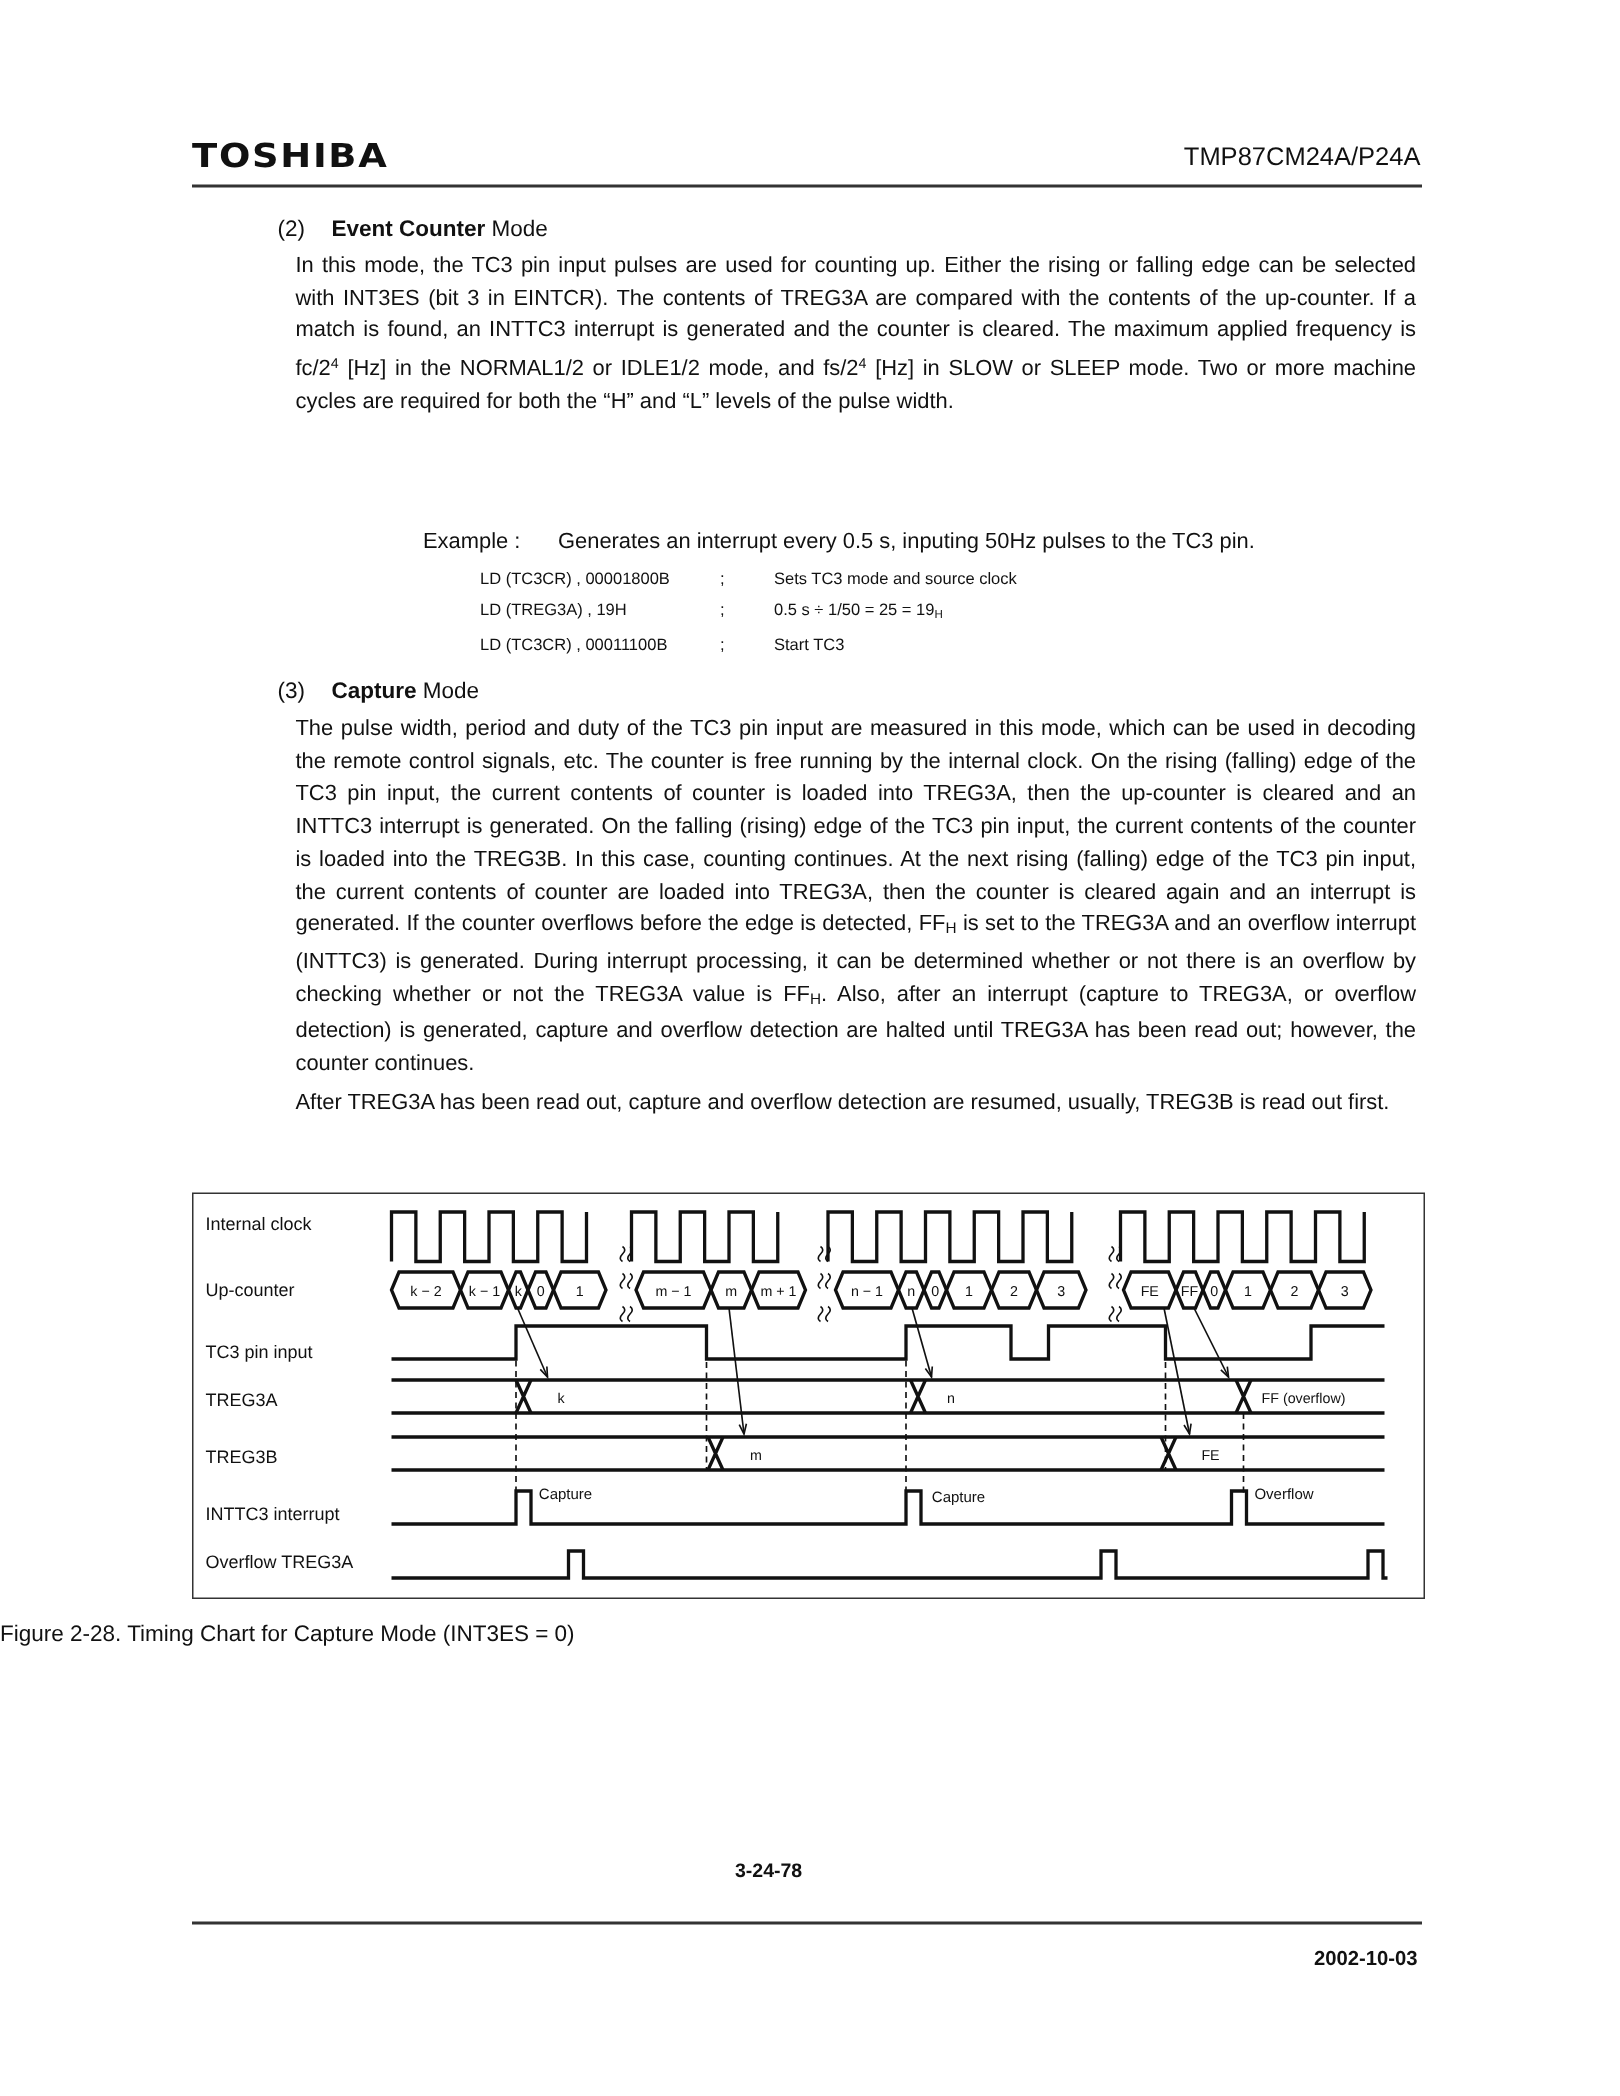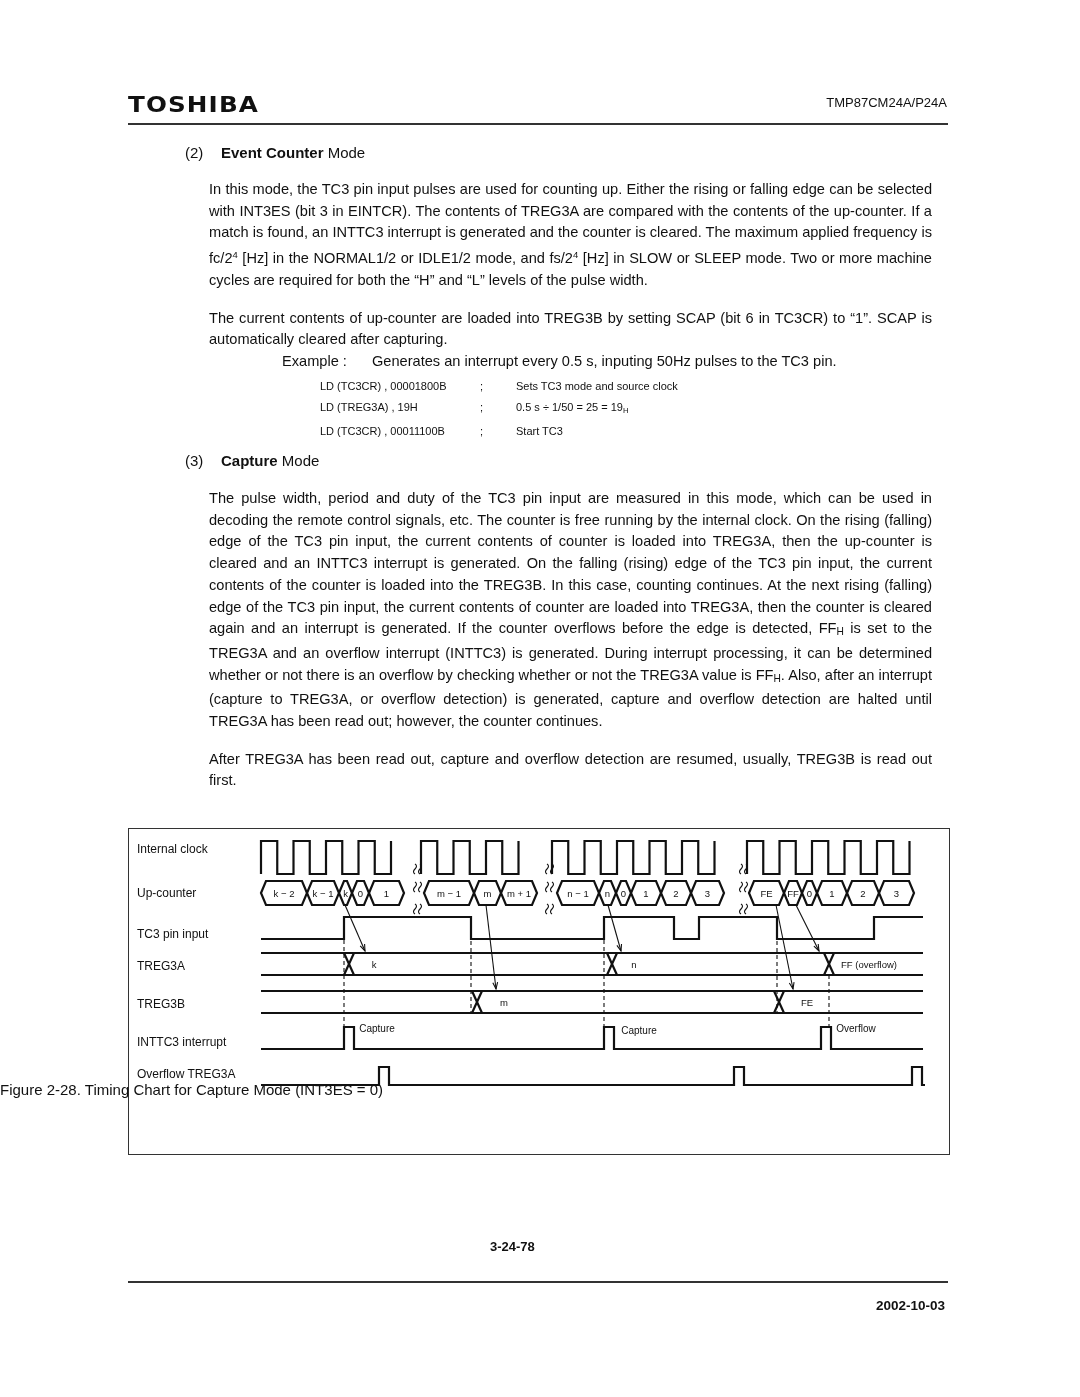--- a/index.html
+++ b/index.html
@@ -1,56 +1,55 @@
 <!DOCTYPE html>
 <html><head>
 <meta charset="utf-8">
 <style>
   html, body { margin: 0; padding: 0; background: #ffffff; }
   body { width: 1080px; height: 1397px; position: relative; overflow: hidden;
          font-family: "Liberation Sans", "DejaVu Sans", sans-serif; color: #111; }
   .abs { position: absolute; }
   .logo { left: 128px; top: 92px; font-size: 22px; font-weight: bold; letter-spacing: 1px;
           font-family: "DejaVu Sans", sans-serif; transform: scaleX(1.12); transform-origin: left; }
-  .partno { right: 133px; top: 95px; font-size: 13px; font-family: "Liberation Sans", sans-serif; }
+  .partno { right: 133px; top: 95px; font-size: 17px; font-family: "Liberation Sans", sans-serif; }
   .hrule { left: 128px; width: 820px; height: 1.5px; background: #333; }
   .sechead { left: 185px; font-size: 15px; }
   .sechead .num { display: inline-block; width: 36px; }
   .sechead b { font-weight: bold; }
   .para { left: 193px; width: 755px; font-size: 14.6px; line-height: 21.7px; text-align: justify; }
-  .para p { margin: 16px; }
+  .para p { margin: 4px; }
   .example { left: 258px; top: 353px; font-size: 14.6px; margin-left: 24px; }
   .example .lbl { display: inline-block; width: 90px; }
   .code { left: 320px; font-size: 11px; line-height: 20.5px; top: 376px; }
   .code .row { display: flex; }
   .code .instr { width: 160px; }
   .code .semi { width: 36px; }
   sub { font-size: 70%; vertical-align: -2px; }
   sup { font-size: 65%; vertical-align: 5px; }
-  .figure { left: 128px; top: 828px; width: 822px; height: 327px; border: 1.2px solid #333; box-sizing: border-box; }
+  .figure { left: 128px; top: 795px; width: 822px; height: 271px; border: 1.2px solid #333; box-sizing: border-box; }
   .sig-label { position: absolute; left: 8px; font-size: 12px; }
   .caption { left: 0; width: 1080px; top: 1081px; font-size: 15px; }
   .footer-page { left: 490px; top: 1239px; font-size: 13px; font-weight: bold; }
   .footer-date { right: 135px; top: 1298px; font-size: 13.5px; font-weight: bold; text-align: center; }
   svg text { font-family: "Liberation Sans", "DejaVu Sans", sans-serif; }
 </style>
 </head>
 <body>
 
 <div class="abs logo">TOSHIBA</div>
 <div class="abs partno">TMP87CM24A/P24A</div>
 <div class="abs hrule" style="top:123px"></div>
 
 <div class="abs sechead" style="top:144px">
   <span class="num">(2)</span><b>Event Counter</b><span> Mode</span>
 </div>
 <div class="abs para" style="top:163px">
   <p><span>In this mode, the TC3 pin input pulses are used for counting up.  Either the rising or falling edge can be selected with INT3ES (bit 3 in EINTCR).  The contents of TREG3A are compared with the contents of the up-counter.  If a match is found, an INTTC3 interrupt is generated and the counter is cleared.</span>
   <span>The maximum applied frequency is fc/2</span><sup>4</sup><span> [Hz] in the NORMAL1/2 or IDLE1/2 mode, and fs/2</span><sup>4</sup><span> [Hz] in SLOW or SLEEP mode.  Two or more machine cycles are required for both the “H” and “L” levels of the pulse width.</span></p>
-  <p>The current contents of up-counter are loaded into TREG3B by setting SCAP (bit 6 in TC3CR) to “1”. SCAP is automatically cleared after capturing.</p>
 </div>
 
 <div class="abs example">
   <span class="lbl">Example :</span><span>Generates an interrupt every 0.5 s, inputing 50Hz pulses to the TC3 pin.</span>
 </div>
 <div class="abs code">
   <div class="row">
       <span class="instr">LD  (TC3CR) ,  00001800B</span>
       <span class="semi">;</span>
       <span>Sets TC3 mode and source clock</span>

